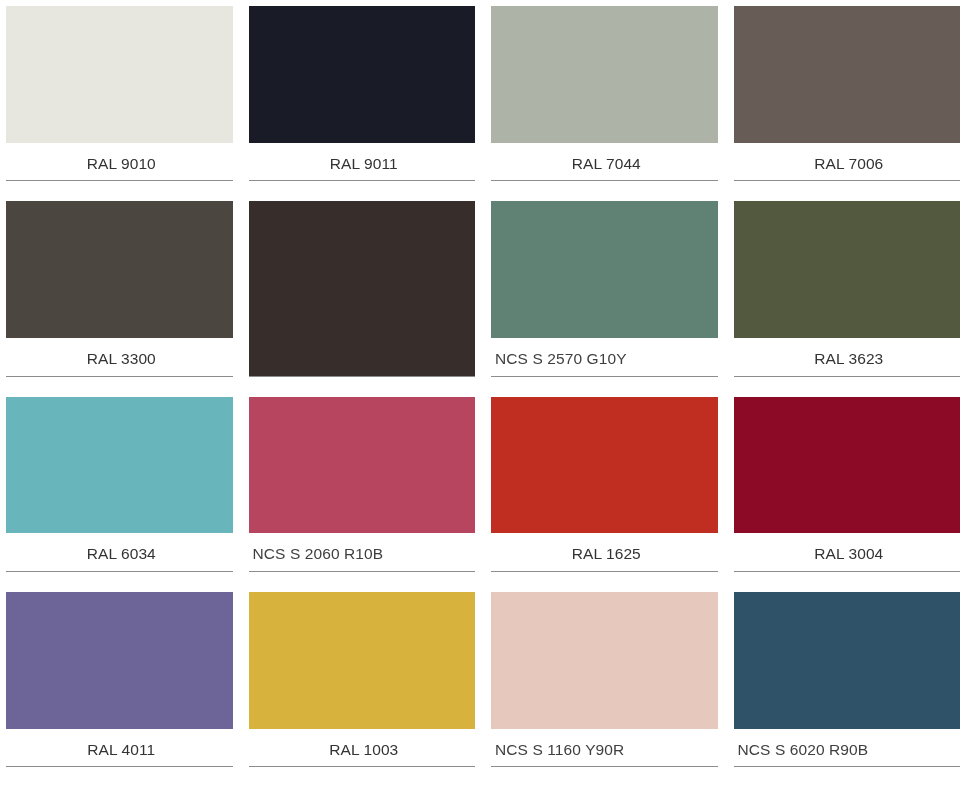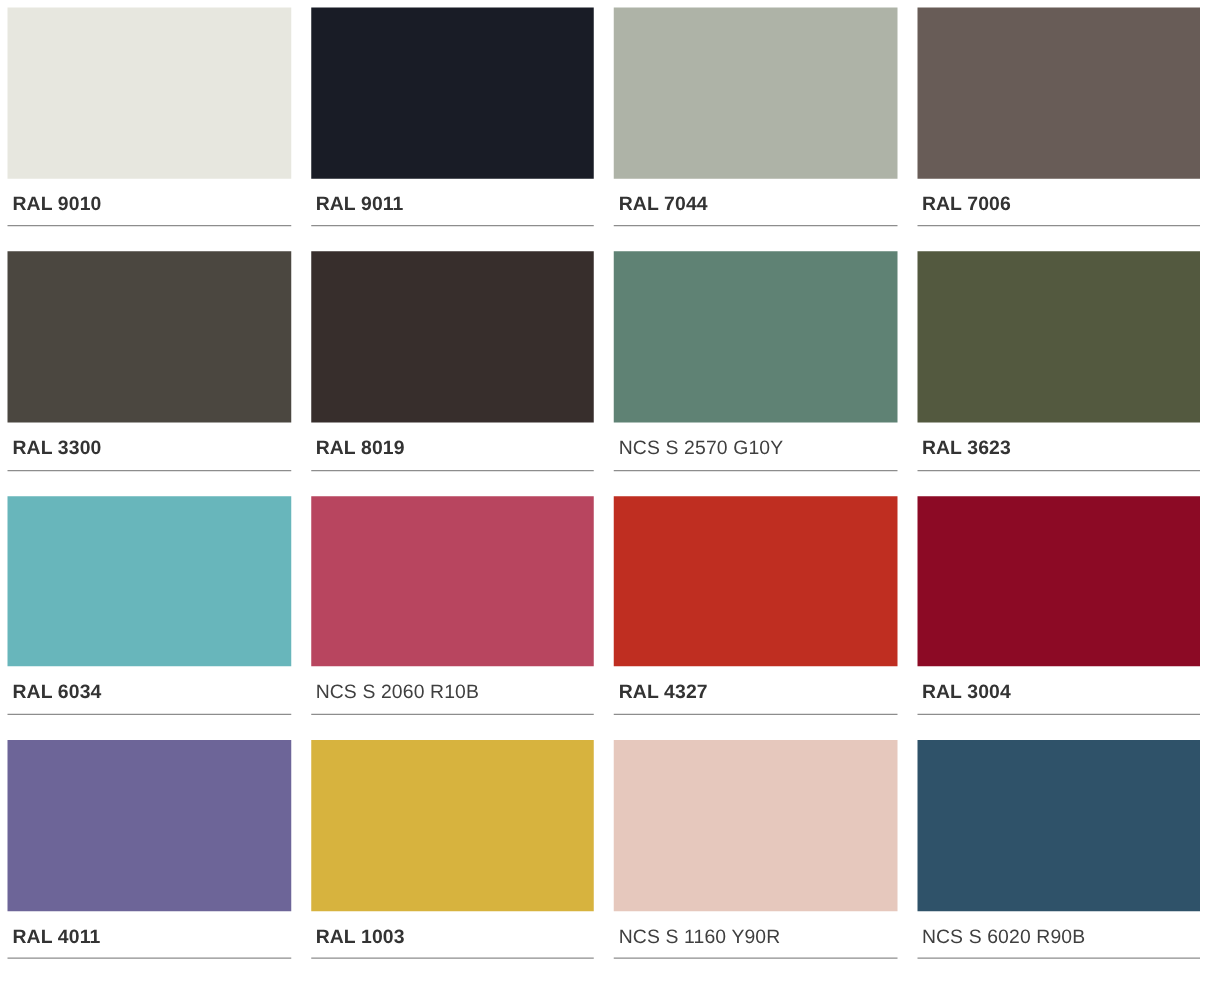--- a/index.html
+++ b/index.html
@@ -39,22 +39,23 @@
     flex: 0 0 auto;
     font-size: 15.5px;
     line-height: 1;
     color: #3b3b3b;
     letter-spacing: 0.1px;
     padding: 13px 0 9px 4px;
     white-space: nowrap;
     overflow: hidden;
   }
   .swatch-label.ral {
-    font-weight: bold;
+    font-weight: normal;
     color: #333333;
+    text-align: center;
   }
   .swatch-label.ncs {
     font-weight: normal;
     color: #3f3f3f;
   }
   .swatch-rule {
     flex: 0 0 auto;
     height: 1px;
     width: 100%;
     background: #8d8d8d;
@@ -85,21 +86,20 @@
       <div class="swatch-label ral">RAL 7006</div>
       <div class="swatch-rule" style="background: rgb(141, 141, 141);"></div>
     </div>
     <div class="swatch-cell">
       <div class="swatch-chip" style="background: rgb(75, 71, 64);"></div>
       <div class="swatch-label ral">RAL 3300</div>
       <div class="swatch-rule" style="background: rgb(141, 141, 141);"></div>
     </div>
     <div class="swatch-cell">
       <div class="swatch-chip" style="background: rgb(55, 46, 44);"></div>
-      <div class="swatch-label ral">RAL 8019</div>
       <div class="swatch-rule" style="background: rgb(141, 141, 141);"></div>
     </div>
     <div class="swatch-cell">
       <div class="swatch-chip" style="background: rgb(95, 130, 116);"></div>
       <div class="swatch-label ncs">NCS S 2570 G10Y</div>
       <div class="swatch-rule" style="background: rgb(141, 141, 141);"></div>
     </div>
     <div class="swatch-cell">
       <div class="swatch-chip" style="background: rgb(83, 89, 63);"></div>
       <div class="swatch-label ral">RAL 3623</div>
@@ -110,21 +110,21 @@
       <div class="swatch-label ral">RAL 6034</div>
       <div class="swatch-rule" style="background: rgb(141, 141, 141);"></div>
     </div>
     <div class="swatch-cell">
       <div class="swatch-chip" style="background: rgb(184, 69, 95);"></div>
       <div class="swatch-label ncs">NCS S 2060 R10B</div>
       <div class="swatch-rule" style="background: rgb(141, 141, 141);"></div>
     </div>
     <div class="swatch-cell">
       <div class="swatch-chip" style="background: rgb(191, 46, 33);"></div>
-      <div class="swatch-label ral">RAL 4327</div>
+      <div class="swatch-label ral">RAL 1625</div>
       <div class="swatch-rule" style="background: rgb(141, 141, 141);"></div>
     </div>
     <div class="swatch-cell">
       <div class="swatch-chip" style="background: rgb(140, 10, 37);"></div>
       <div class="swatch-label ral">RAL 3004</div>
       <div class="swatch-rule" style="background: rgb(141, 141, 141);"></div>
     </div>
     <div class="swatch-cell">
       <div class="swatch-chip" style="background: rgb(109, 101, 152);"></div>
       <div class="swatch-label ral">RAL 4011</div>

